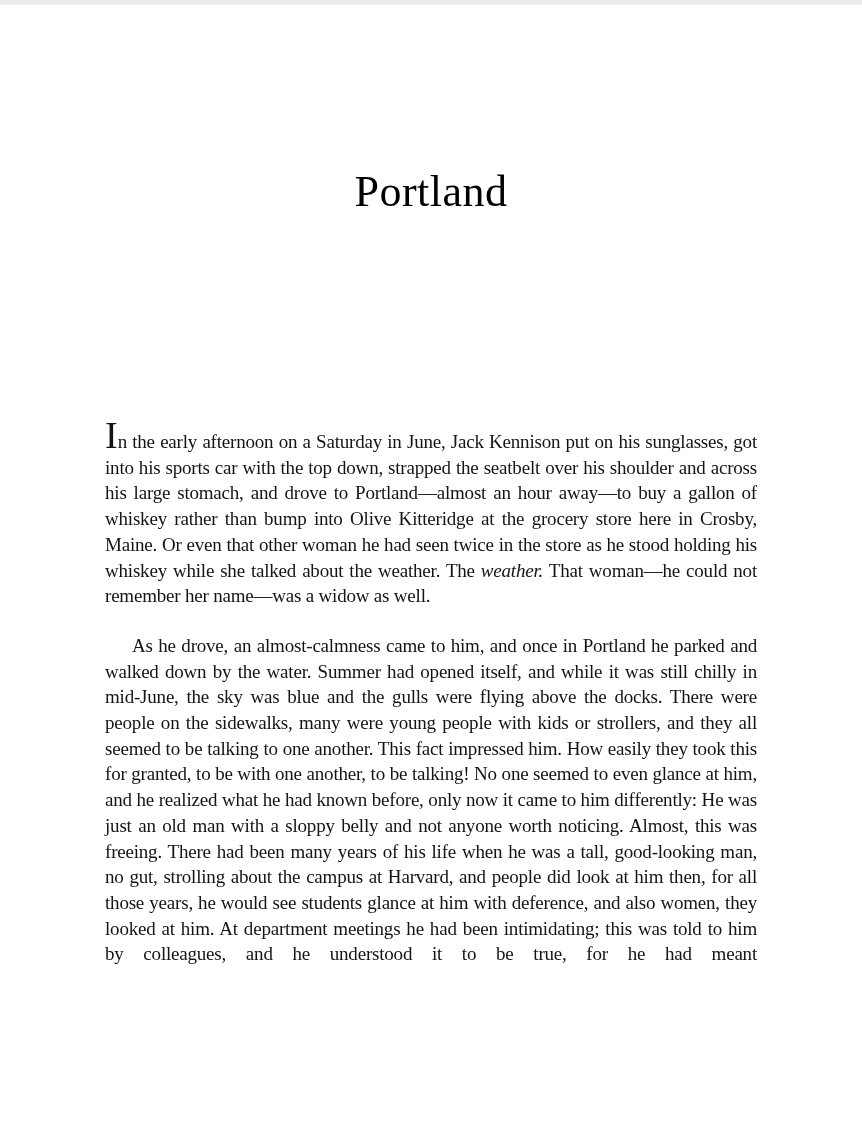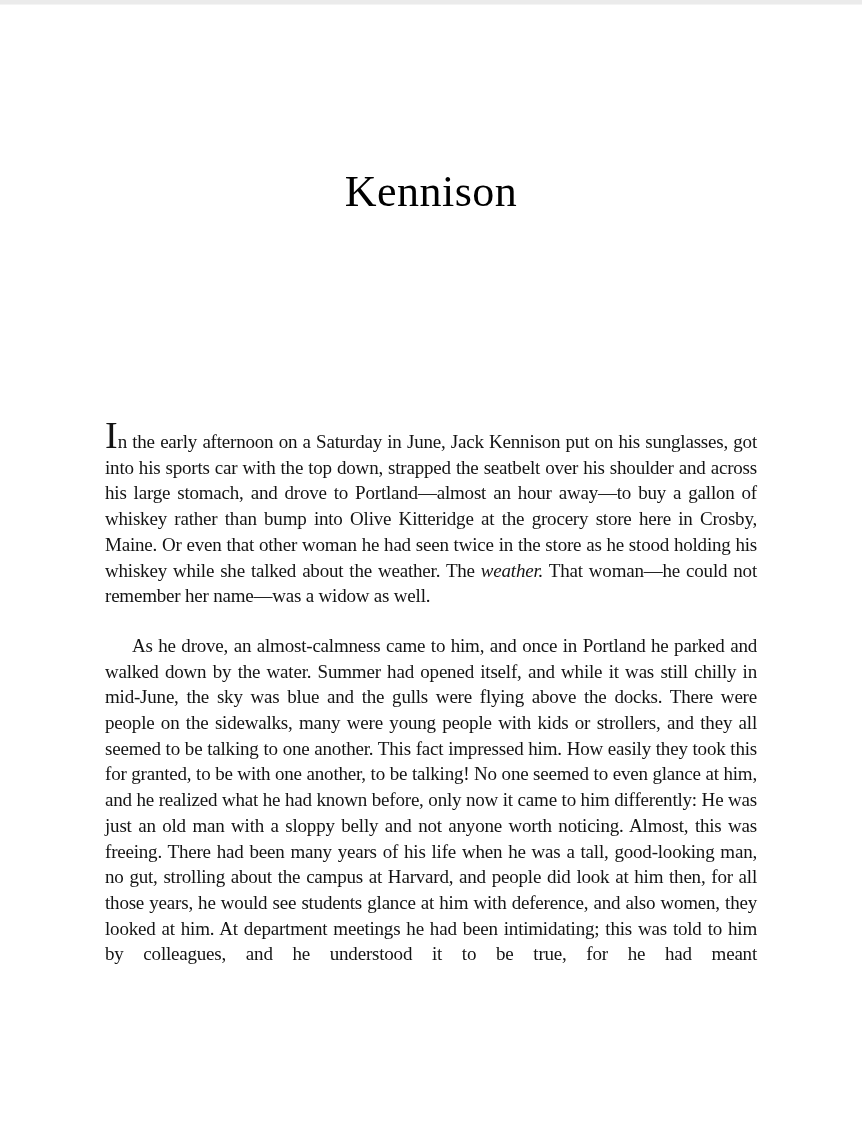--- a/index.html
+++ b/index.html
@@ -66,20 +66,20 @@
   .italic-word {
     font-style: italic;
   }
 </style>
 </head>
 <body>
 
 <div class="top-edge-bar"></div>
 
 <div>
-  <h1 class="chapter-title">Kennison</h1>
+  <h1 class="chapter-title">Portland</h1>
 
   <div class="body-text">
     <p class="para"><span class="raised-initial">I</span><span>n the early afternoon on a Saturday in June, Jack Kennison put on his sunglasses, got into his sports car with the top down, strapped the seatbelt over his shoulder and across his large stomach, and drove to Portland—almost an hour away—to buy a gallon of whiskey rather than bump into Olive Kitteridge at the grocery store here in Crosby, Maine. Or even that other woman he had seen twice in the store as he stood holding his whiskey while she talked about the weather. The </span><span class="italic-word">weather.</span><span> That woman—he could not remember her name—was a widow as well.</span></p>
 
     <p class="para indent justify-last">As he drove, an almost-calmness came to him, and once in Portland he parked and walked down by the water. Summer had opened itself, and while it was still chilly in mid-June, the sky was blue and the gulls were flying above the docks. There were people on the sidewalks, many were young people with kids or strollers, and they all seemed to be talking to one another. This fact impressed him. How easily they took this for granted, to be with one another, to be talking! No one seemed to even glance at him, and he realized what he had known before, only now it came to him differently: He was just an old man with a sloppy belly and not anyone worth noticing. Almost, this was freeing. There had been many years of his life when he was a tall, good-looking man, no gut, strolling about the campus at Harvard, and people did look at him then, for all those years, he would see students glance at him with deference, and also women, they looked at him. At department meetings he had been intimidating; this was told to him by colleagues, and he understood it to be true, for he had meant</p>
   </div>
 </div>
 
 </body></html>

